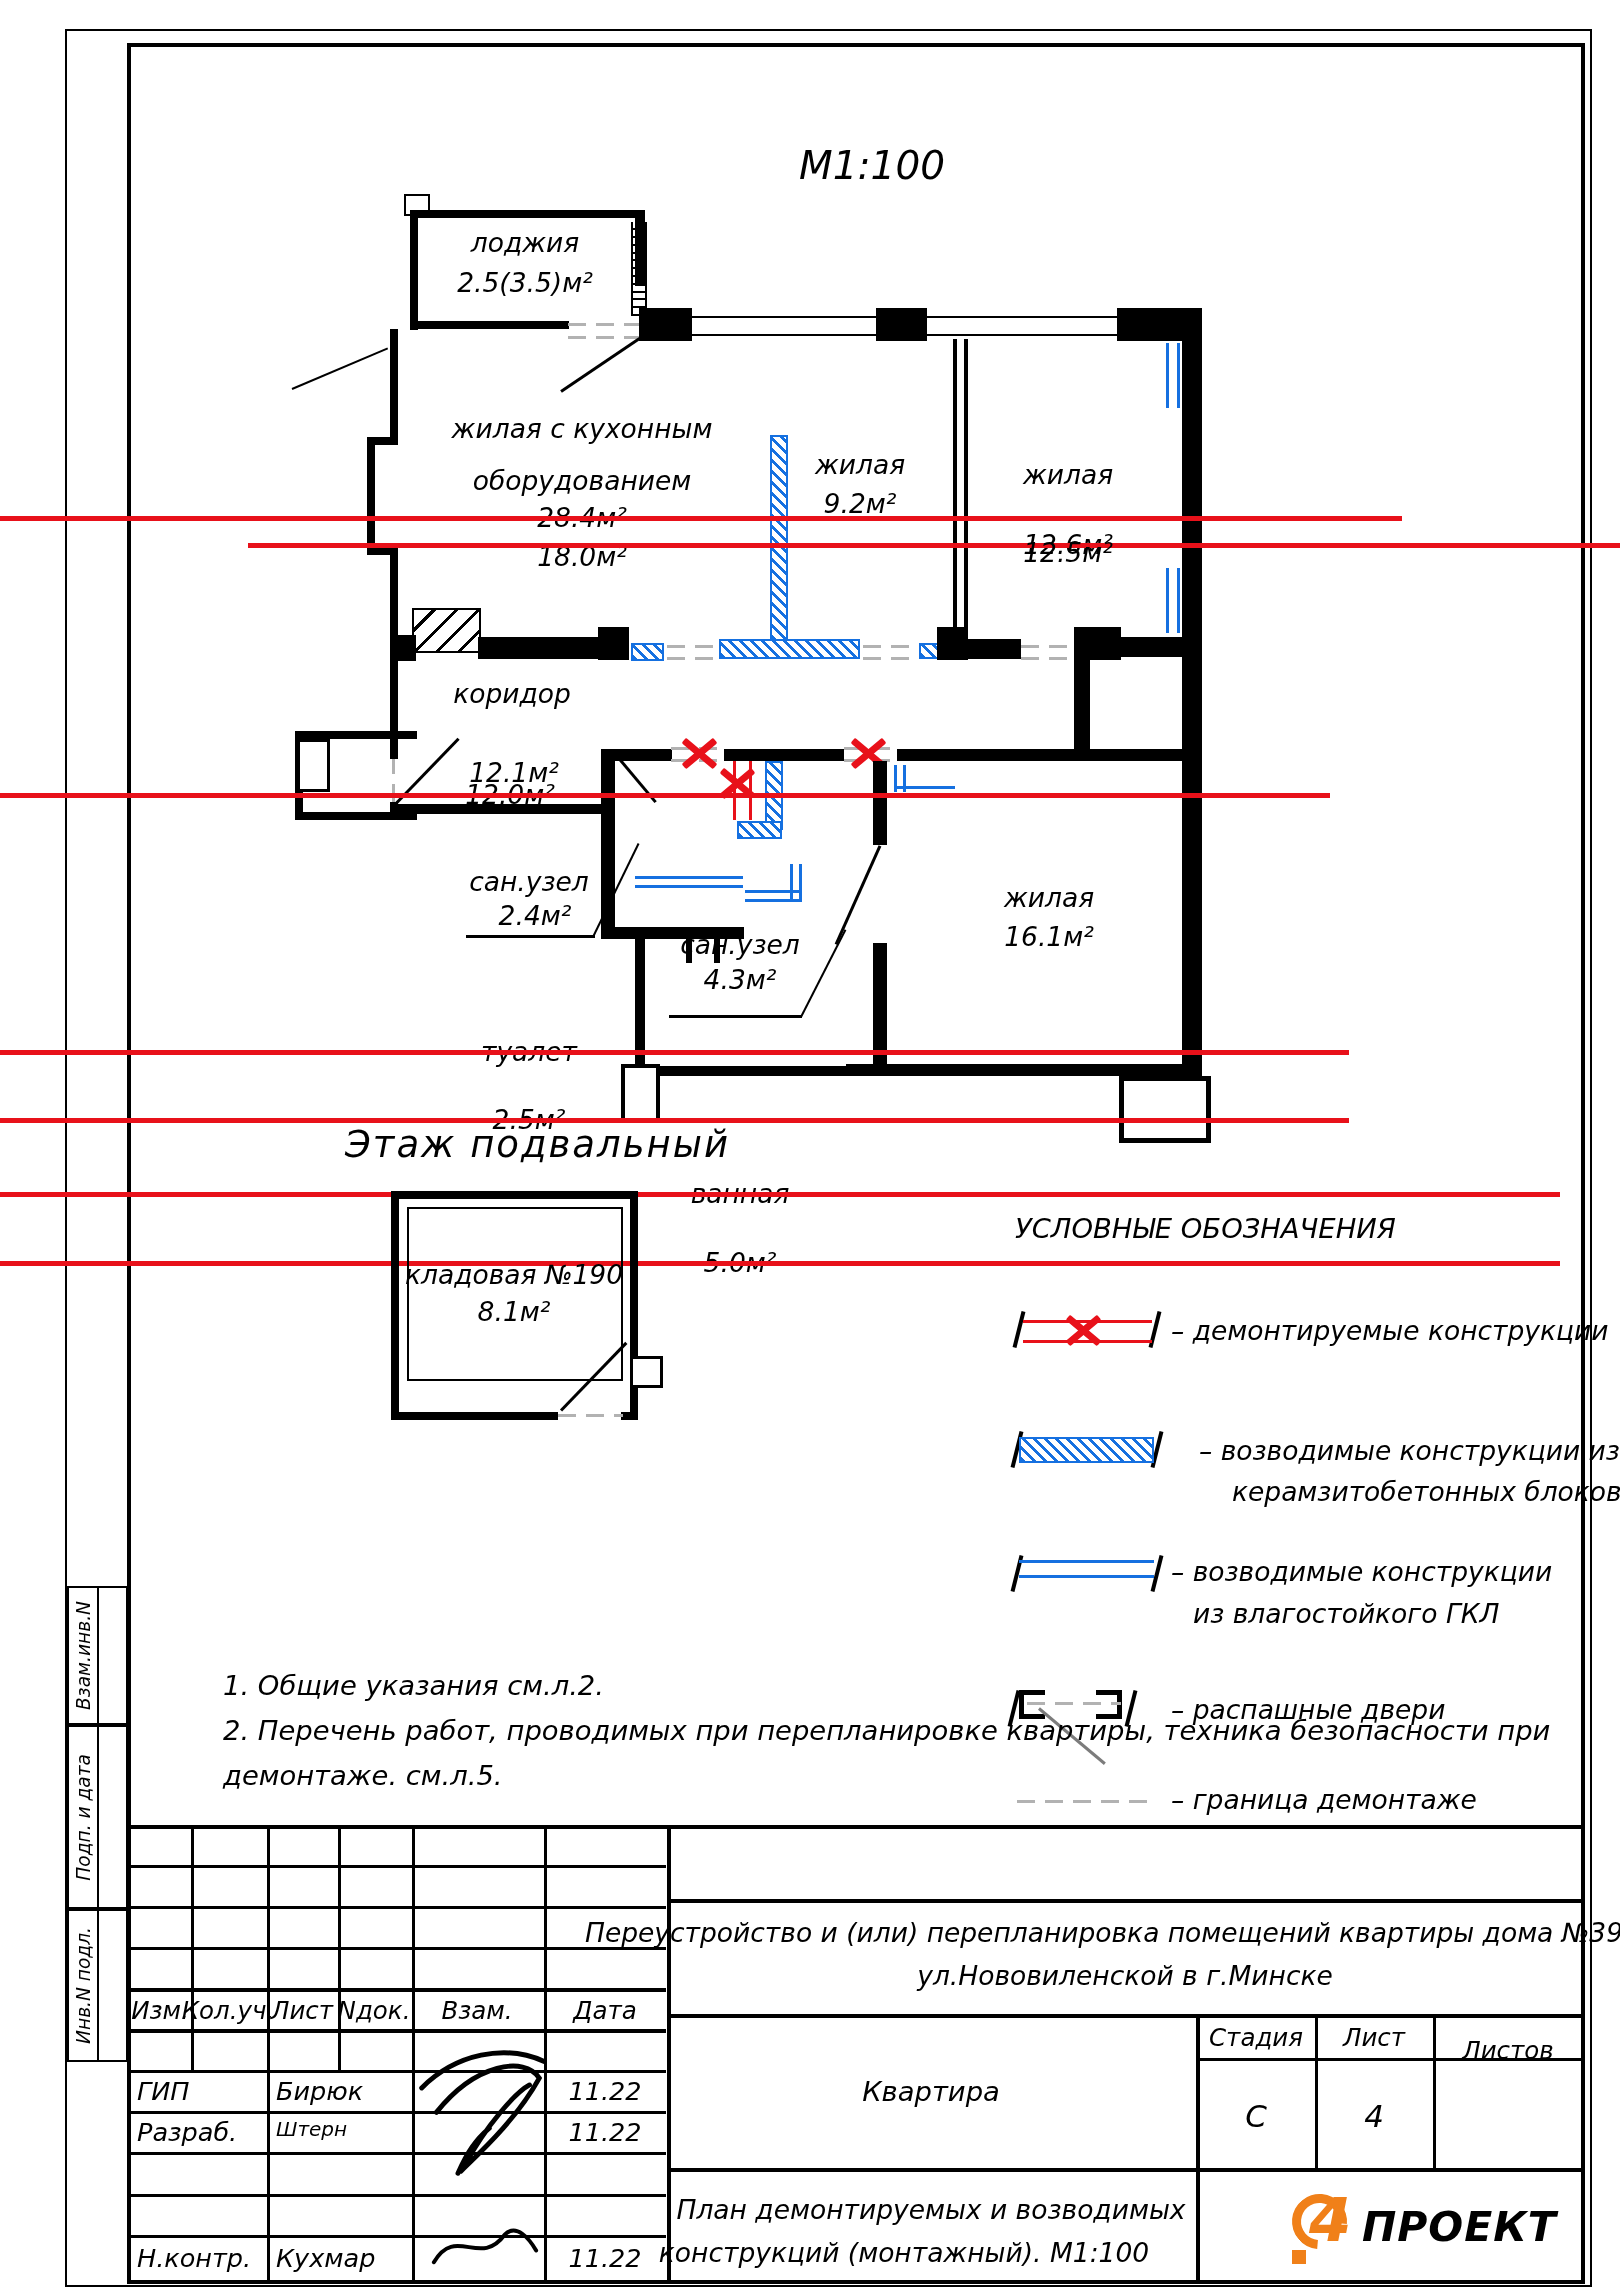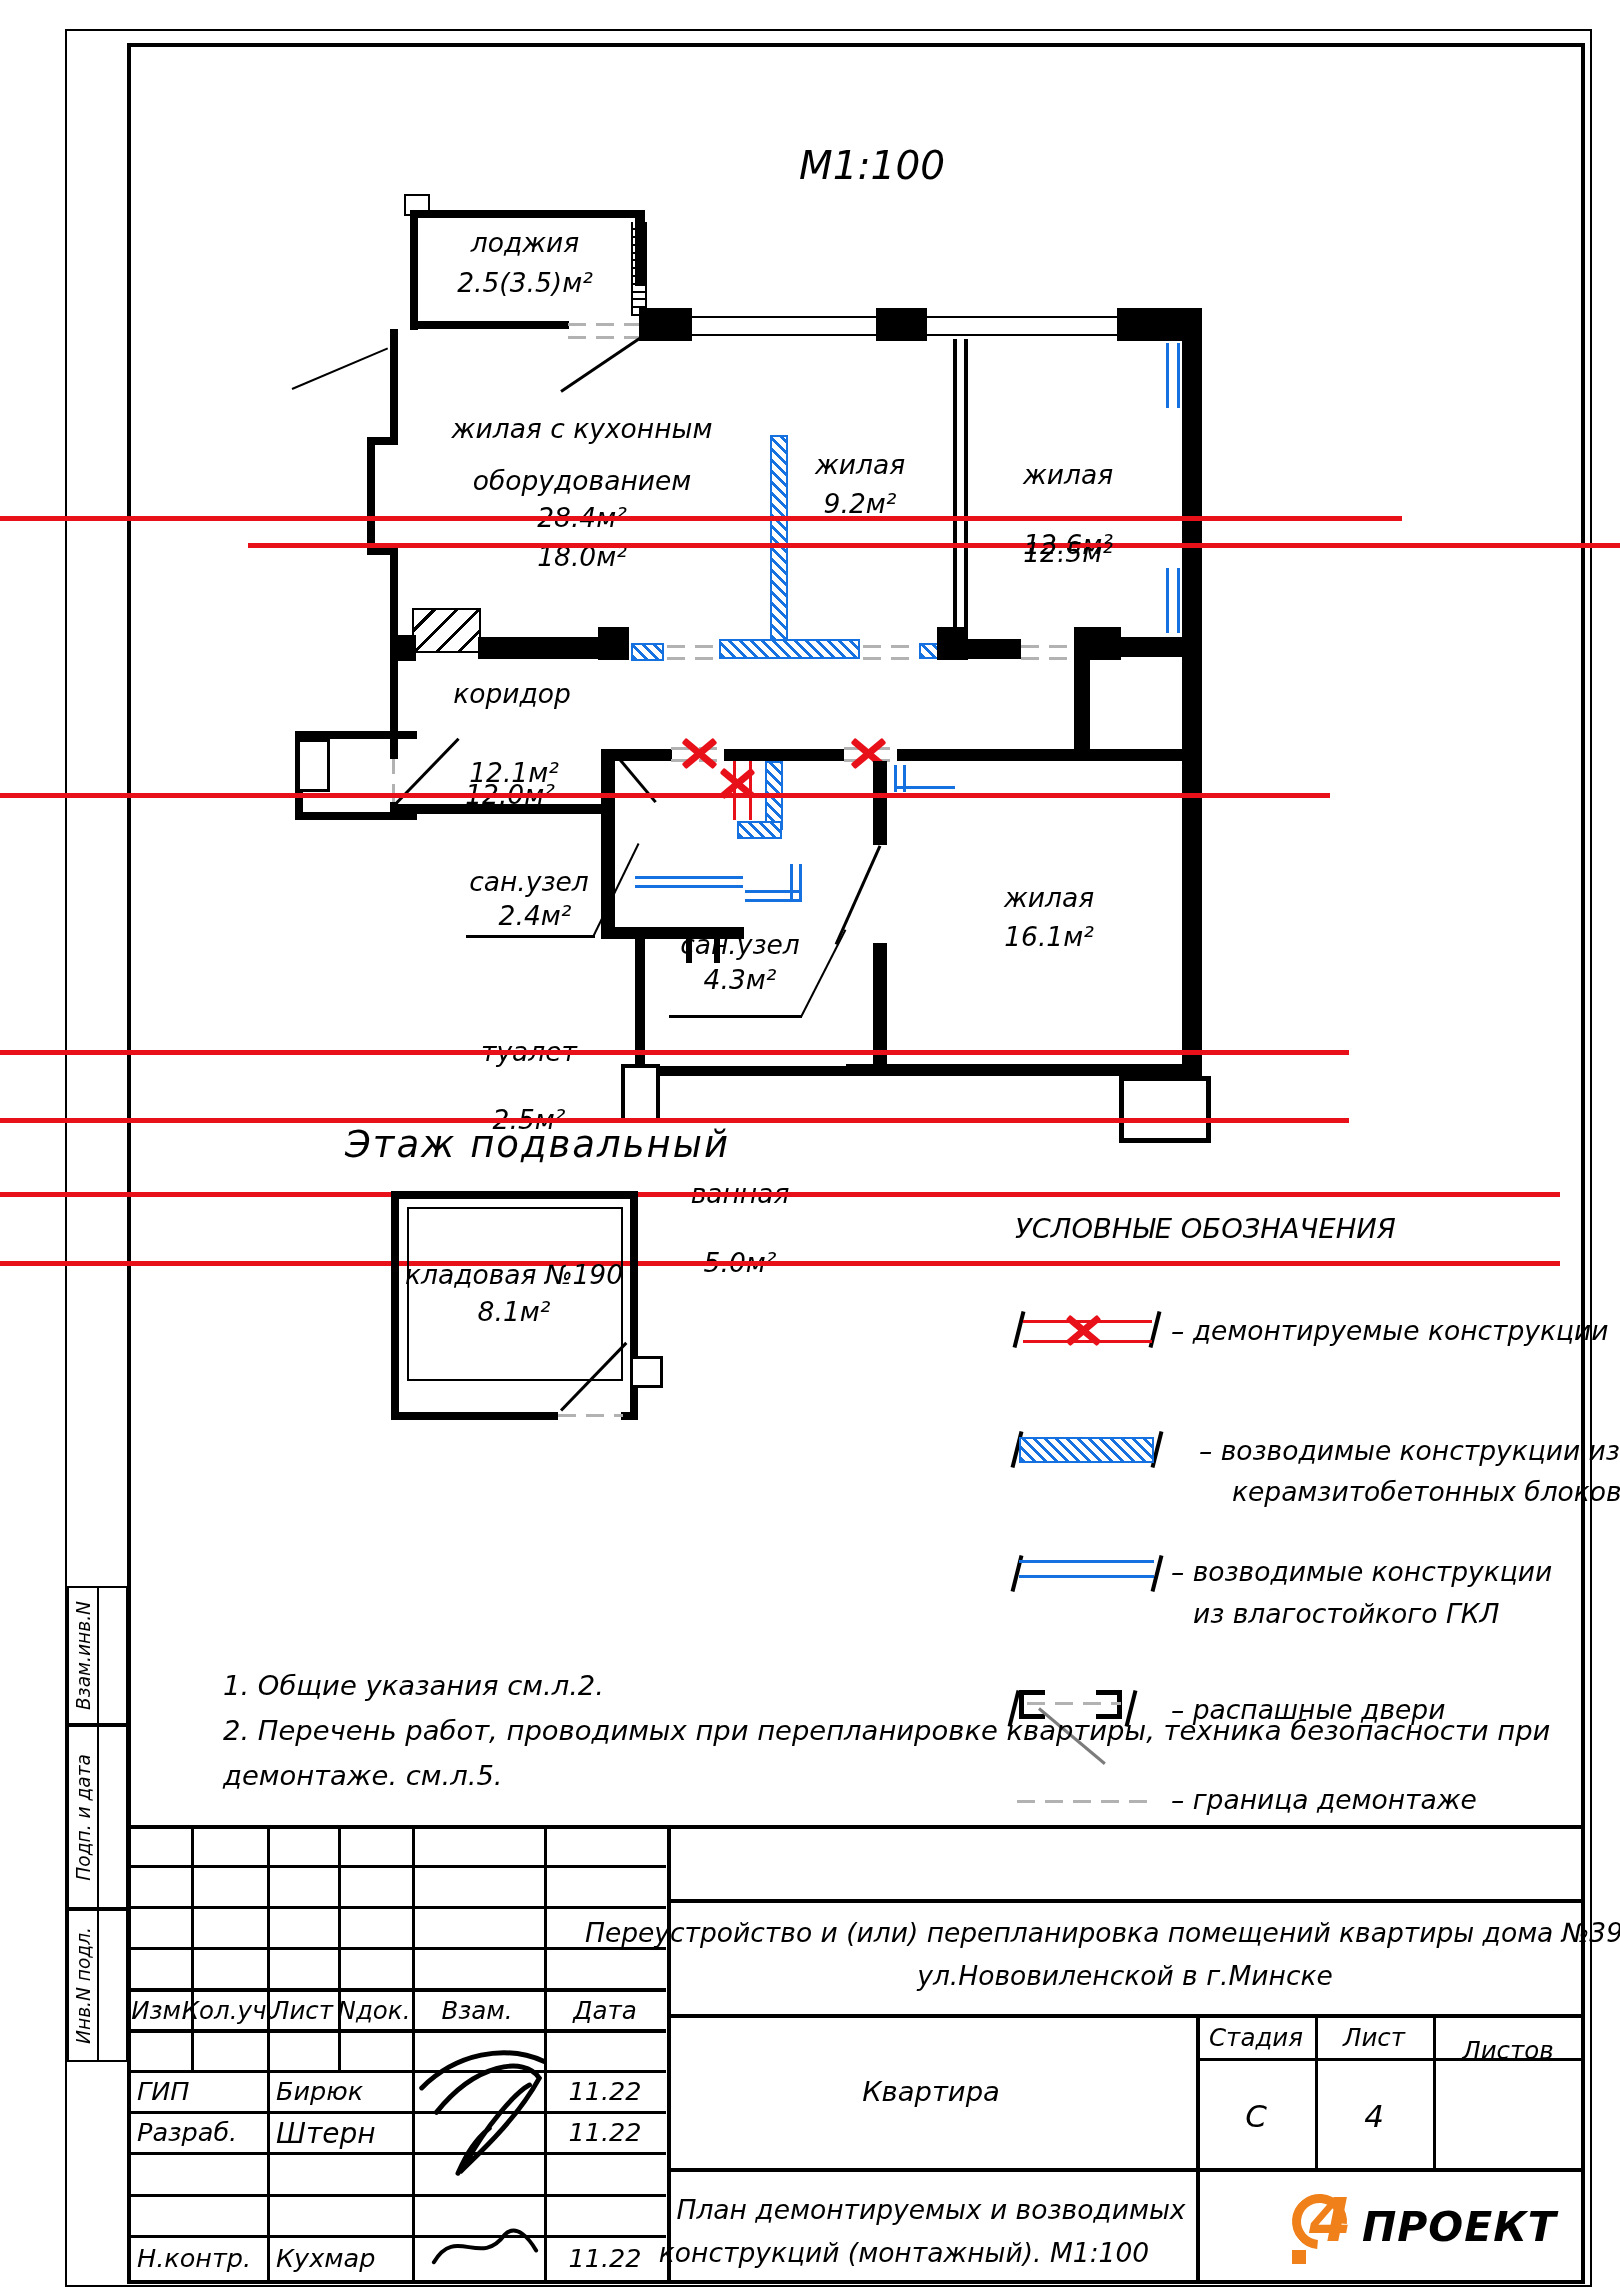--- a/index.html
+++ b/index.html
@@ -279,21 +279,21 @@
   <div class="tbl-lbl" style="left:228px;top:1996px;">Кол.уч.</div>
   <div class="tbl-lbl" style="left:302px;top:1996px;">Лист</div>
   <div class="tbl-lbl" style="left:374px;top:1996px;">Nдок.</div>
   <div class="tbl-lbl" style="left:477px;top:1996px;">Взам.</div>
   <div class="tbl-lbl" style="left:605px;top:1996px;">Дата</div>
 
   <div class="lbl" style="left:137px;top:2076px;font-size:25.5px;">ГИП</div>
   <div class="lbl" style="left:276px;top:2076px;font-size:25.5px;">Бирюк</div>
   <div class="tbl-lbl" style="left:605px;top:2076px;font-size:25.5px;">11.22</div>
   <div class="lbl" style="left:137px;top:2117px;font-size:25.5px;">Разраб.</div>
-  <div class="lbl" style="left:276px;top:2117px;font-size:28px;">Штерн</div>
+  <div class="lbl" style="left:276px;top:2117px;font-size:20px;">Штерн</div>
   <div class="tbl-lbl" style="left:605px;top:2117px;font-size:25.5px;">11.22</div>
   <div class="lbl" style="left:137px;top:2243px;font-size:25.5px;">Н.контр.</div>
   <div class="lbl" style="left:276px;top:2243px;font-size:25.5px;">Кухмар</div>
   <div class="tbl-lbl" style="left:605px;top:2243px;font-size:25.5px;">11.22</div>
 
   <svg class="abs" style="left:407px;top:2034px;" width="147" height="147" viewBox="0 0 150 150">
     <path d="M15 55 C 50 20, 100 10, 140 28 M30 80 C 70 30, 120 22, 135 45 C 110 90, 70 125, 55 140 M60 132 C 80 95, 110 60, 125 52 M52 142 C 62 120, 70 108, 84 96" stroke="#000" stroke-width="5" fill="none" stroke-linecap="round"></path>
   </svg>
   <svg class="abs" style="left:426px;top:2217px;" width="118" height="63" viewBox="0 0 120 64">
     <path d="M8 46 C 30 8, 55 52, 80 18 C 92 6, 105 22, 112 34" stroke="#000" stroke-width="4" fill="none" stroke-linecap="round"></path>

